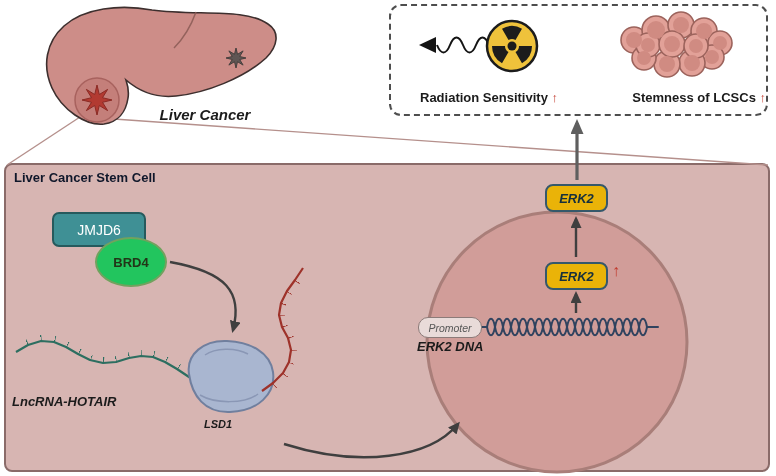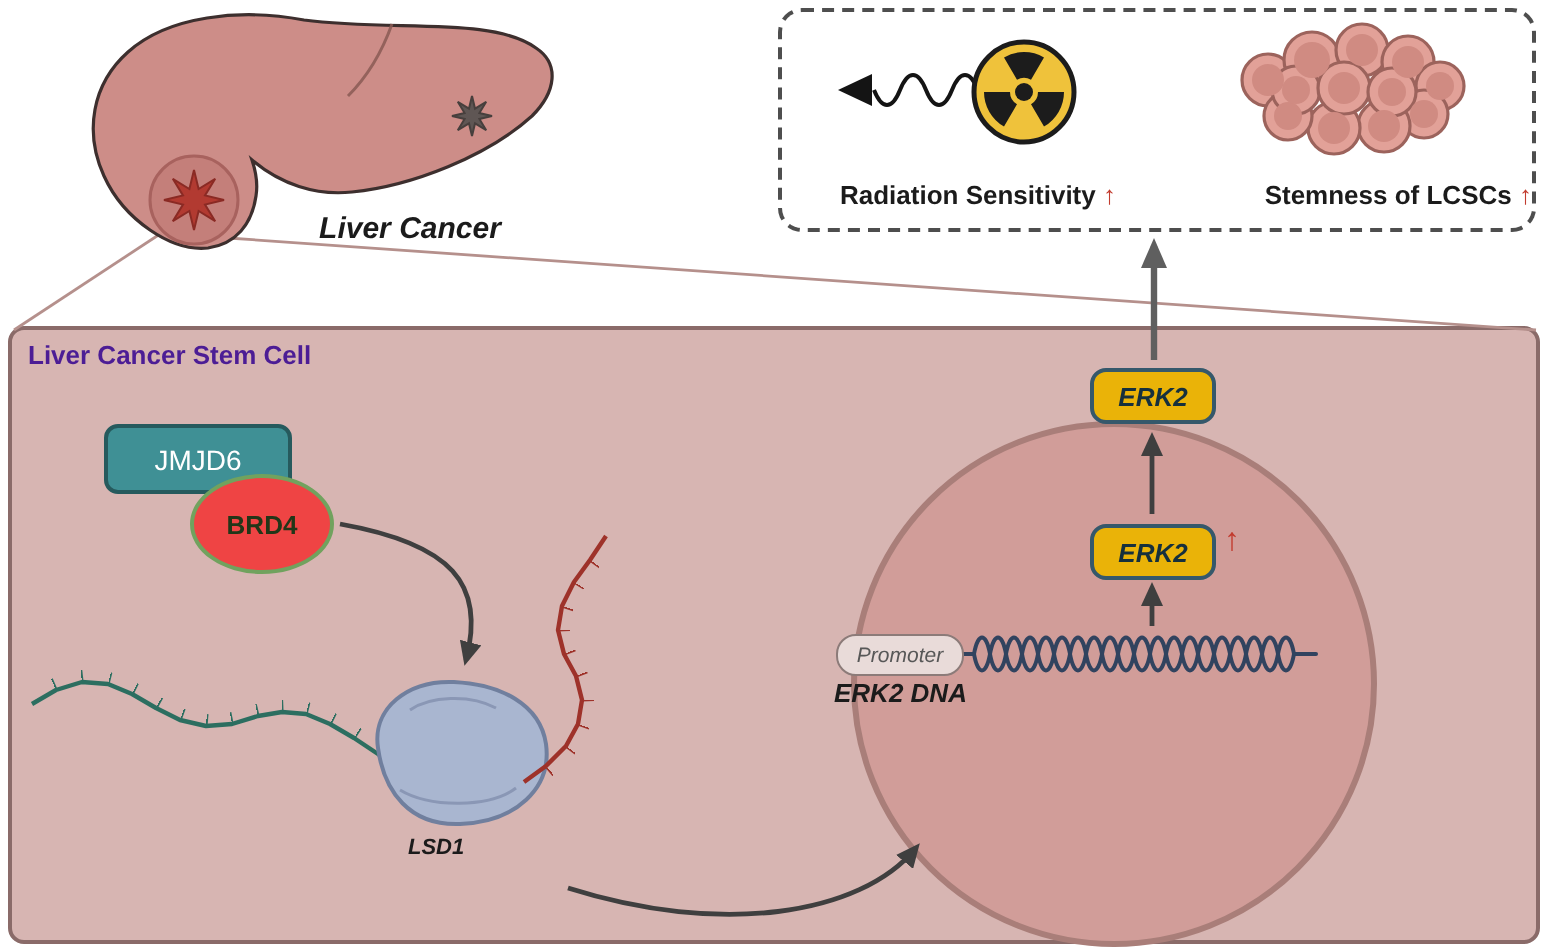--- a/index.html
+++ b/index.html
@@ -7,24 +7,24 @@
   .stage{position:relative;width:776px;height:476px;background:#ffffff;overflow:hidden}
   .abs{position:absolute}
   .panel{left:4px;top:163px;width:766px;height:309px;background:#d7b5b2;border:2px solid #8a6b69;border-radius:8px}
   .dashed-box{left:389px;top:4px;width:379px;height:112px;background:#ffffff;border:2px dashed #4e4e4e;border-radius:12px}
   svg.overlay{left:0;top:0}
   .label{color:#1b1b1b;font-weight:bold}
   .liver-label{left:130px;top:106px;width:150px;text-align:center;font-style:italic;font-size:15px}
   .rad-label{left:398px;top:90px;width:182px;text-align:center;font-size:13px}
   .stem-label{left:588px;top:90px;width:178px;text-align:right;font-size:13px}
   .up{color:#c23b2e}
-  .panel-title{left:14px;top:170px;font-size:13px;color:#4c1d95;font-weight:bold}
+  .panel-title{left:14px;top:170px;font-size:13px;color:#0f172a;font-weight:bold}
   .pillbox{display:flex;align-items:center;justify-content:center}
   .jmjd6{left:52px;top:212px;width:94px;height:35px;background:#3f9095;border:2px solid #265a5d;border-radius:7px;color:#ffffff;font-weight:normal;font-size:14px}
-  .brd4{left:95px;top:237px;width:72px;height:50px;background:#ef4444;border:2px solid #71a25e;border-radius:50%;color:#223618;font-weight:bold;font-size:13px}
+  .brd4{left:95px;top:237px;width:72px;height:50px;background:#22c55e;border:2px solid #71a25e;border-radius:50%;color:#223618;font-weight:bold;font-size:13px}
   .lncrna-label{left:12px;top:394px;font-style:italic;font-size:13px}
   .lsd1-label{left:204px;top:418px;font-style:italic;font-size:11px}
   .promoter{left:418px;top:317px;width:64px;height:21px;background:#e9dbd9;border:1.5px solid #8c7b79;border-radius:10px;font-style:italic;font-size:10.5px;color:#575757}
   .erk2dna-label{left:417px;top:339px;font-style:italic;font-size:13px}
   .erk2{width:63px;height:28px;background:#eab308;border:2px solid #35586b;border-radius:8px;color:#16303d;font-weight:bold;font-style:italic;font-size:13px}
   .erk2-nuclear{left:545px;top:262px}
   .erk2-cyto{left:545px;top:184px}
   .erk2-up{left:612px;top:262px;color:#c23b2e;font-weight:bold;font-size:16px}
 </style>
 </head>
@@ -142,20 +142,21 @@
   <div class="abs label stem-label">
     <span>Stemness of LCSCs</span>
     <span class="up">↑</span>
   </div>
 
   <div class="abs panel-title">Liver Cancer Stem Cell</div>
 
   <div class="abs pillbox jmjd6">JMJD6</div>
   <div class="abs pillbox brd4">BRD4</div>
 
+  <div class="abs label lncrna-label">LncRNA-HOTAIR</div>
   <div class="abs label lsd1-label">LSD1</div>
 
   <div class="abs pillbox promoter">Promoter</div>
   <div class="abs label erk2dna-label">ERK2 DNA</div>
 
   <div class="abs pillbox erk2 erk2-nuclear">ERK2</div>
   <div class="abs erk2-up">↑</div>
   <div class="abs pillbox erk2 erk2-cyto">ERK2</div>
 
 </div>

